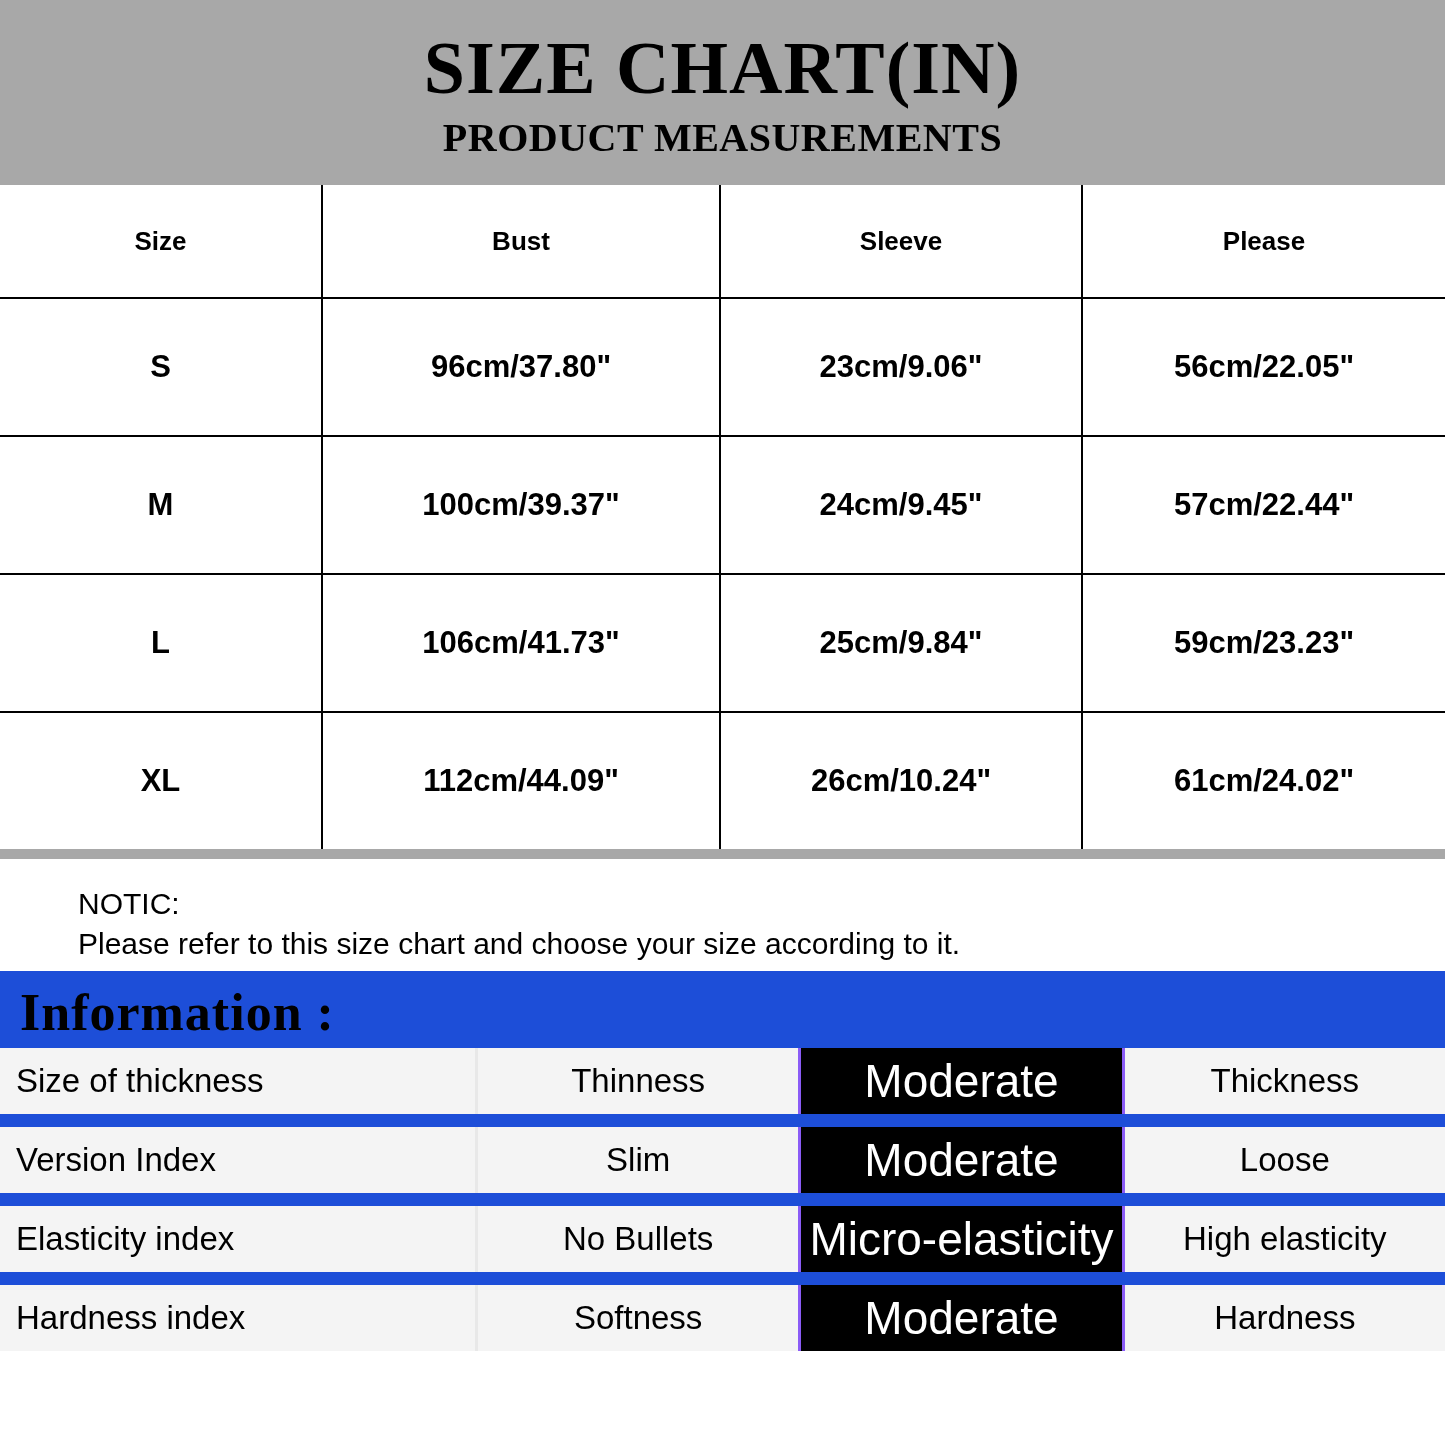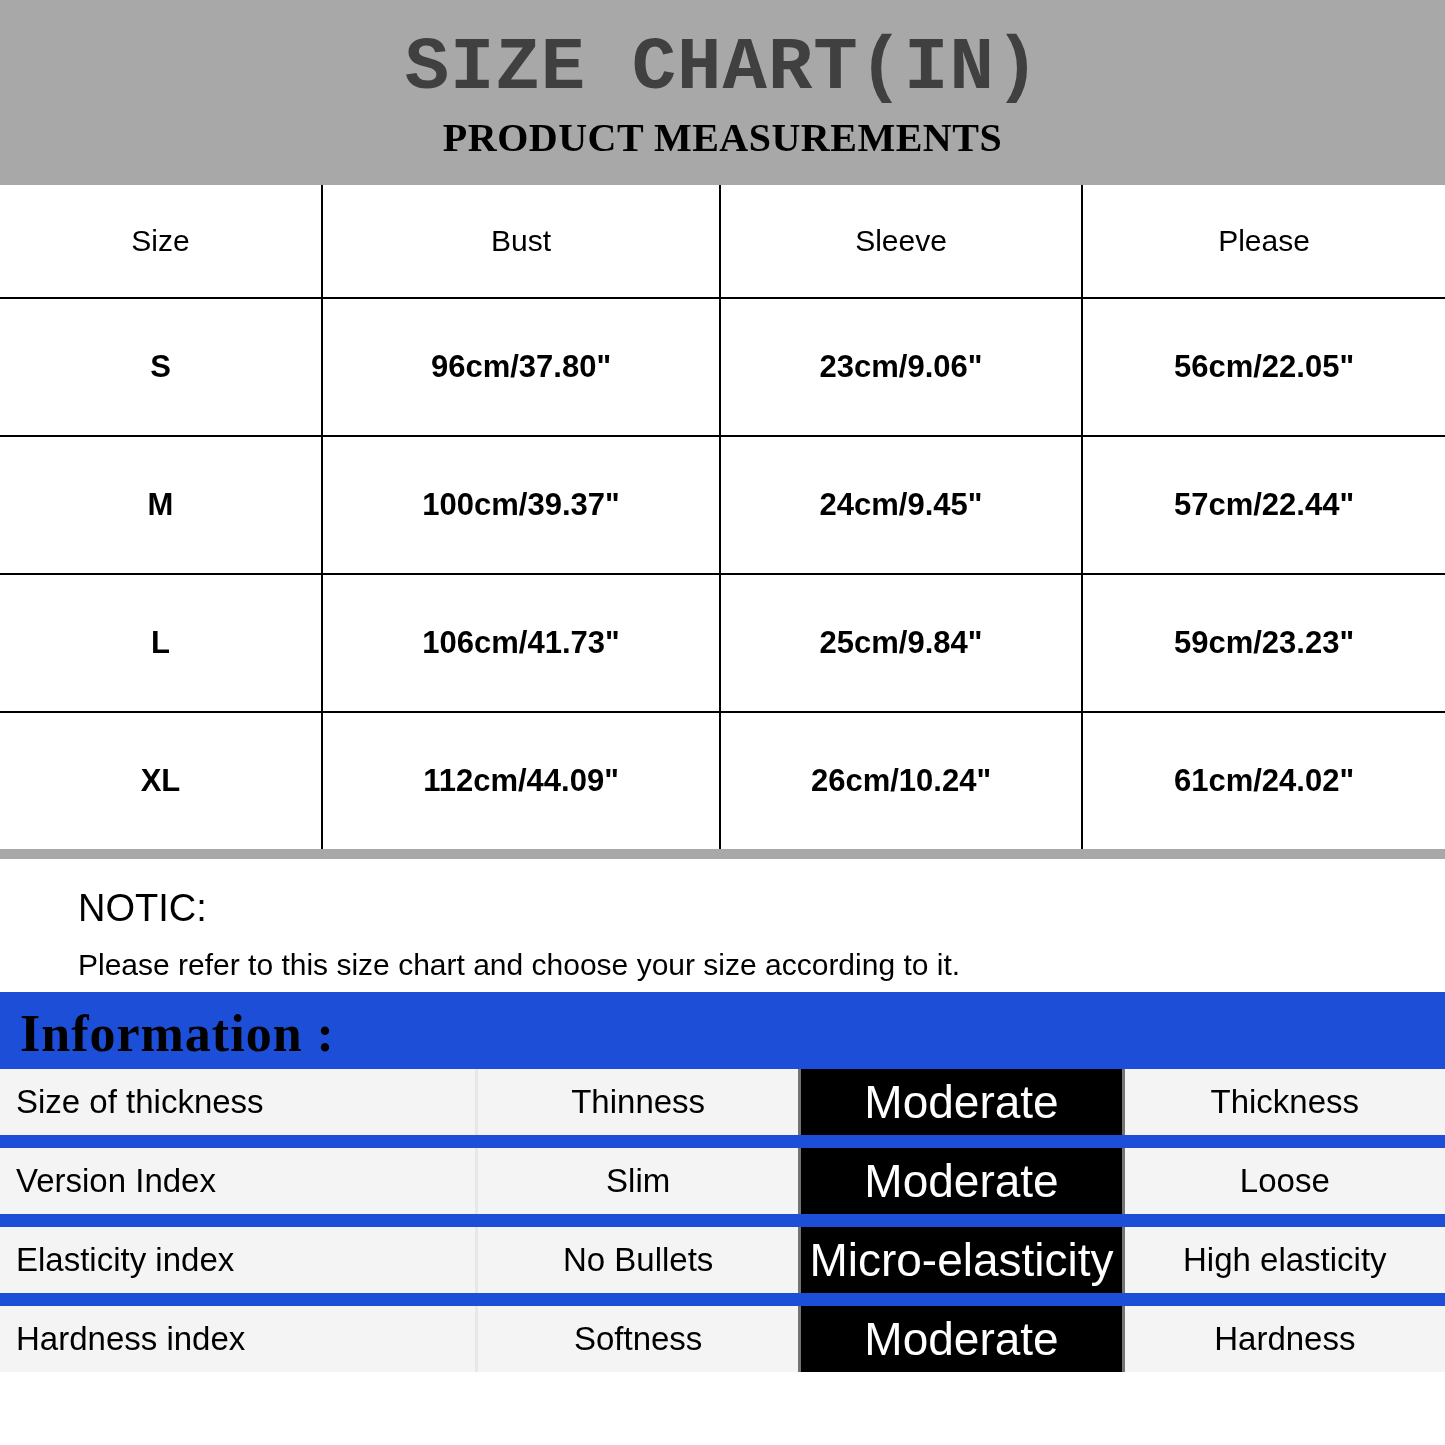--- a/index.html
+++ b/index.html
@@ -24,25 +24,25 @@
     background: #a8a8a8;
     height: 185px;
     display: flex;
     flex-direction: column;
     align-items: center;
     justify-content: center;
     box-sizing: border-box;
     padding-top: 6px;
   }
   .header-title {
-    font-family: Liberation Mono, monospace;
+    font-family: Liberation Serif, serif;
     font-weight: bold;
     font-size: 74px;
     letter-spacing: 1px;
-    color: #404040;
+    color: #000000;
     line-height: 1.05;
     text-align: center;
   }
   .header-sub {
     font-family: "Liberation Serif", serif;
     font-weight: bold;
     font-size: 40px;
     letter-spacing: 0.5px;
     color: #000;
     text-align: center;
@@ -71,22 +71,22 @@
     border-right: none;
   }
   .size-table tr:first-child th {
     border-top: none;
   }
   .size-table tr:last-child td {
     border-bottom: none;
   }
   .size-table th {
     height: 110px;
-    font-size: 30px;
-    font-weight: normal;
+    font-size: 26px;
+    font-weight: bold;
   }
   .size-table td {
     height: 134px;
     font-size: 31px;
     font-weight: bold;
   }
   .col-size { width: 322px; }
   .col-bust { width: 398px; }
   .col-sleeve { width: 362px; }
   .col-length { width: 363px; }
@@ -94,23 +94,23 @@
   
   .notice-sep {
     height: 10px;
     background: #a8a8a8;
   }
   .notice {
     padding: 28px 0 10px 78px;
     background: #fff;
   }
   .notice-title {
-    font-size: 38px;
-    color: #000;
-    margin-bottom: 18px;
+    font-size: 30px;
+    color: #000;
+    margin-bottom: 6px;
   }
   .notice-text {
     font-size: 30px;
     color: #000;
   }
 
   
   .info-band {
     background: #1d4ed8;
     padding-top: 6px;
@@ -139,21 +139,21 @@
     box-sizing: border-box;
   }
   .info-cell.label {
     width: 478px;
     justify-content: flex-start;
     padding-left: 16px;
     border-right: 3px solid #e8e8e8;
   }
   .info-cell.opt {
     flex: 1;
-    border-right: 3px solid #737373;
+    border-right: 3px solid #8b5cf6;
   }
   .info-cell.opt:last-child {
     border-right: none;
   }
   .info-cell.selected {
     background: #000;
     color: #fff;
     font-weight: normal;
     font-size: 46px;
   }

